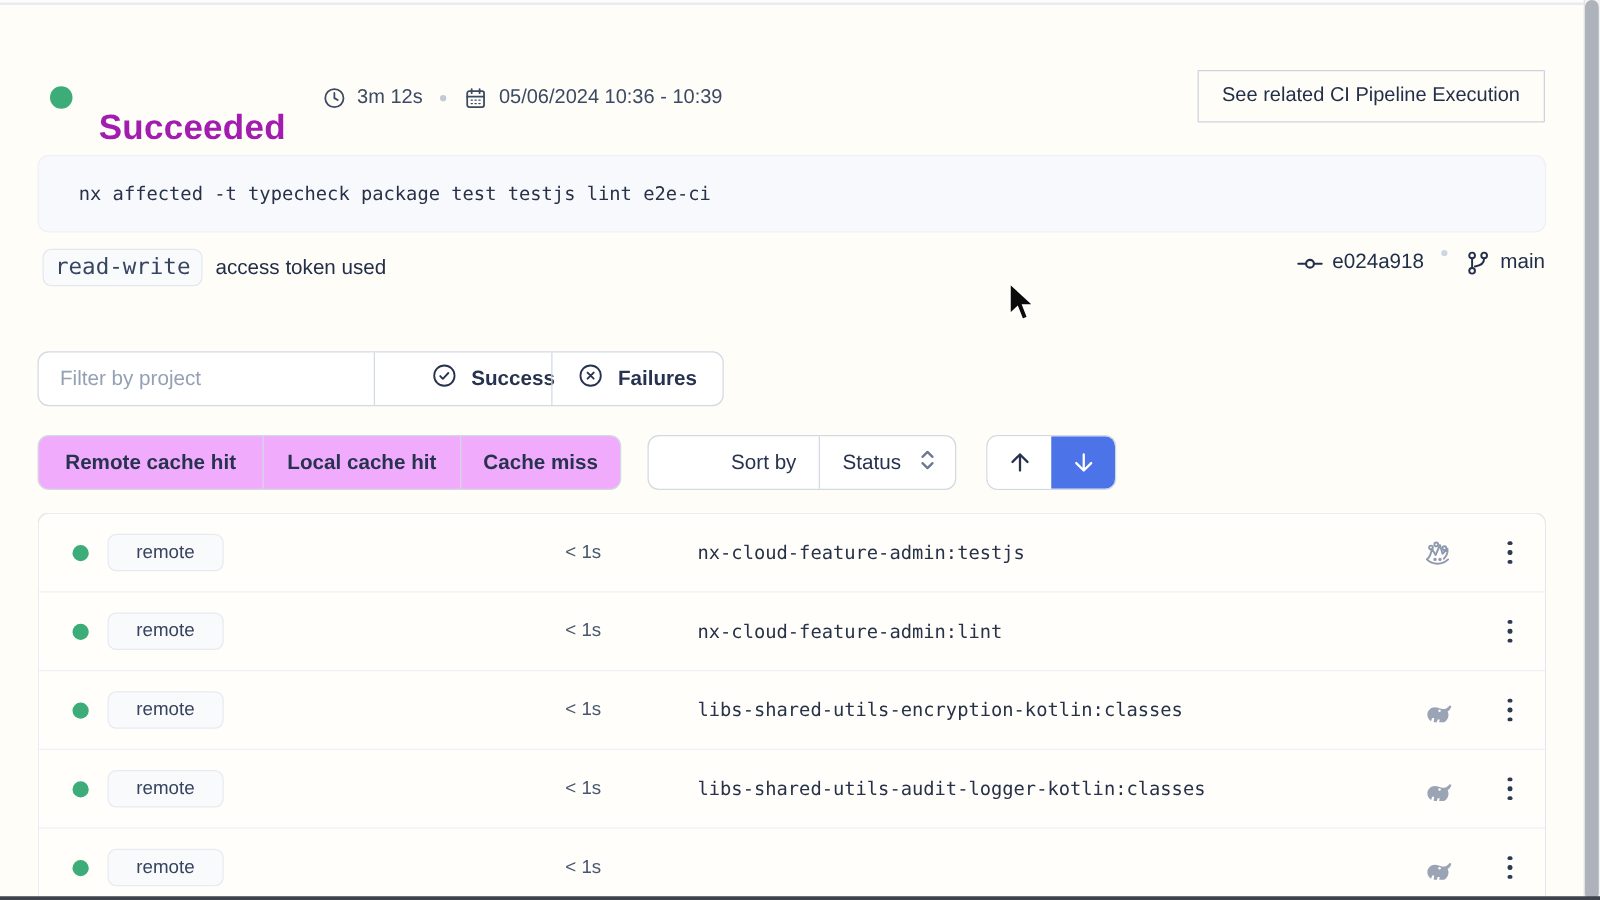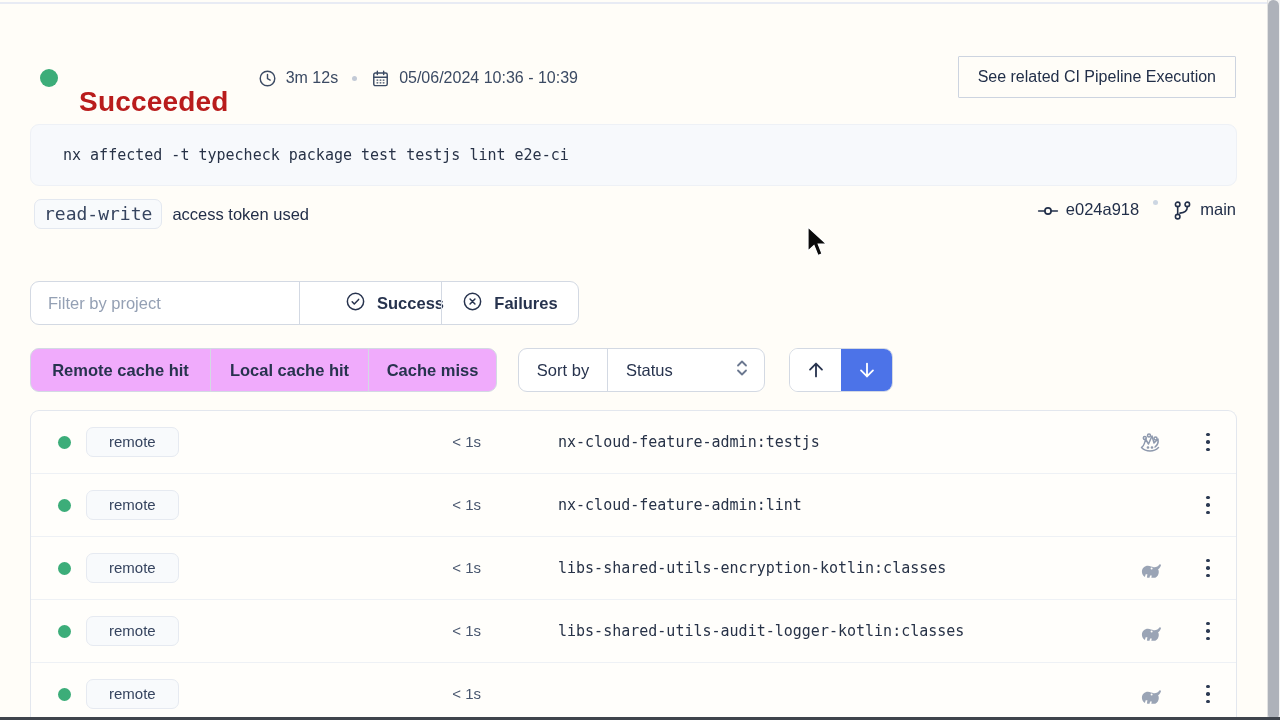--- a/index.html
+++ b/index.html
@@ -9,21 +9,21 @@
     font-family:"Liberation Sans", sans-serif;
     color:#2b3a55;
     position:relative;
   }
   .top-rule { position:absolute; top:2px; left:0; width:100%; height:2px; background:#e8ebf4; }
   .page { position:absolute; left:30px; top:0; width:1207px; }
 
   
   .header { position:absolute; top:56px; left:0; width:100%; height:44px; display:flex; align-items:center; }
   .status-dot { width:18px; height:18px; border-radius:50%; background:#3cad79; margin-left:10px; }
-  .status-title { font-size:28px; font-weight:700; color:#b91c1c; margin-left:21px; letter-spacing:.2px;margin-top:48px; }
+  .status-title { font-size:28px; font-weight:700; color:#a21caf; margin-left:21px; letter-spacing:.2px;margin-top:48px; }
   .meta { display:flex; align-items:center; margin-left:29px; color:#3b4a63; font-size:16px; }
   .meta svg { display:block; }
   .meta-text { margin-left:9px; }
   .sep-dot { width:5px; height:5px; border-radius:50%; background:#c3cad6; margin:0 14px; }
   .related-btn {
     position:absolute; right:1px; top:0; height:42px;
     border:1px solid #cdd4e0; border-radius:1px; background:transparent;
     font-size:16px; color:#222f49; padding:0 19px;
     font-family:"Liberation Sans", sans-serif; cursor:pointer;
   }
@@ -73,21 +73,21 @@
   }
   .cache-tab { display:flex; align-items:center; justify-content:center; font-size:16.5px; font-weight:700; color:#27334e; cursor:pointer; }
   .cache-tab + .cache-tab { border-left:1px solid #d3d9e3; }
   .cache-tab:nth-child(1){ width:179px; }
   .cache-tab:nth-child(2){ width:158px; }
   .cache-tab:nth-child(3){ width:128px; }
 
   .sort-group {
     position:absolute; top:348px; left:488px; height:44px; width:247px;
     border:1px solid #d3d9e3; border-radius:9px; background:#fff;
-    display:flex; align-items:stretch;
+    display:flex; align-items:stretch;padding-left:48px;
   }
   .sort-label { width:88px; display:flex; align-items:center; justify-content:center; font-size:16.5px; color:#27334e; }
   .sort-select { flex:1; border-left:1px solid #d3d9e3; display:flex; align-items:center; padding:0 14px 0 18px; cursor:pointer; }
   .sort-value { font-size:16.5px; color:#27334e; flex:1; }
 
   .dir-group {
     position:absolute; top:348px; left:759px; height:44px; width:104px;
     border:1px solid #d3d9e3; border-radius:9px; background:#fff;
     display:flex; align-items:stretch; overflow:hidden;
   }

